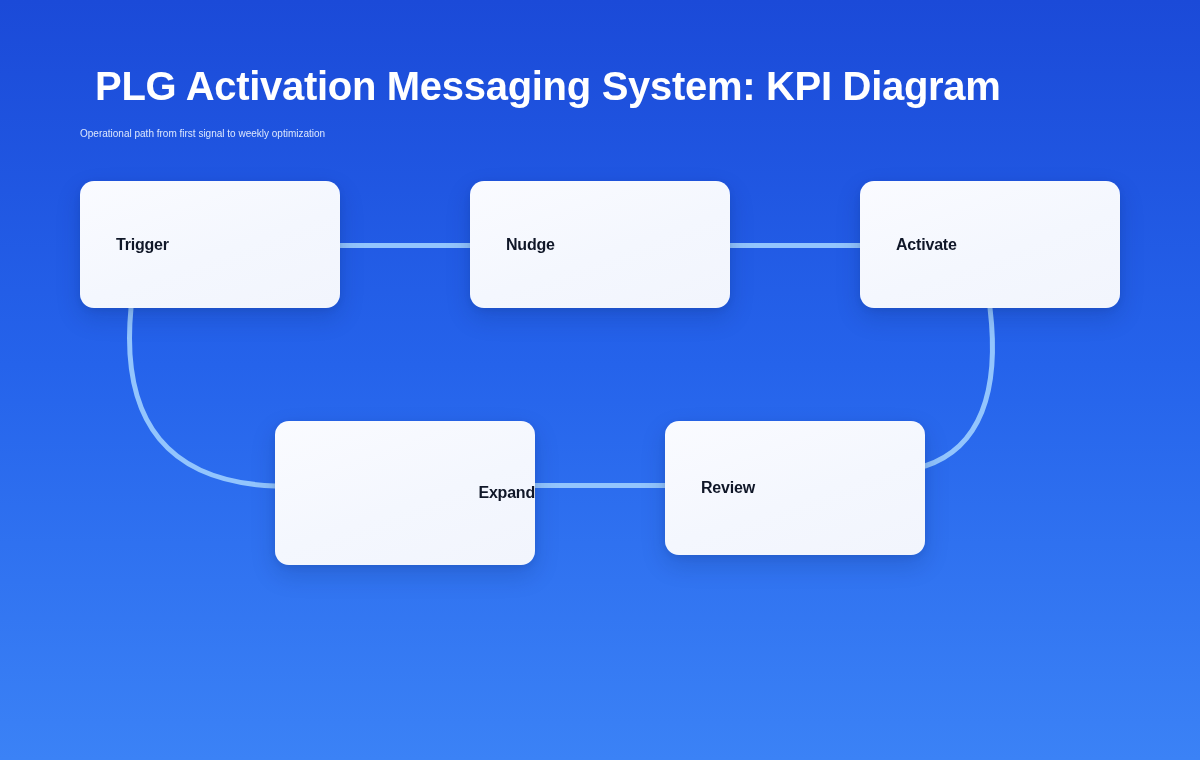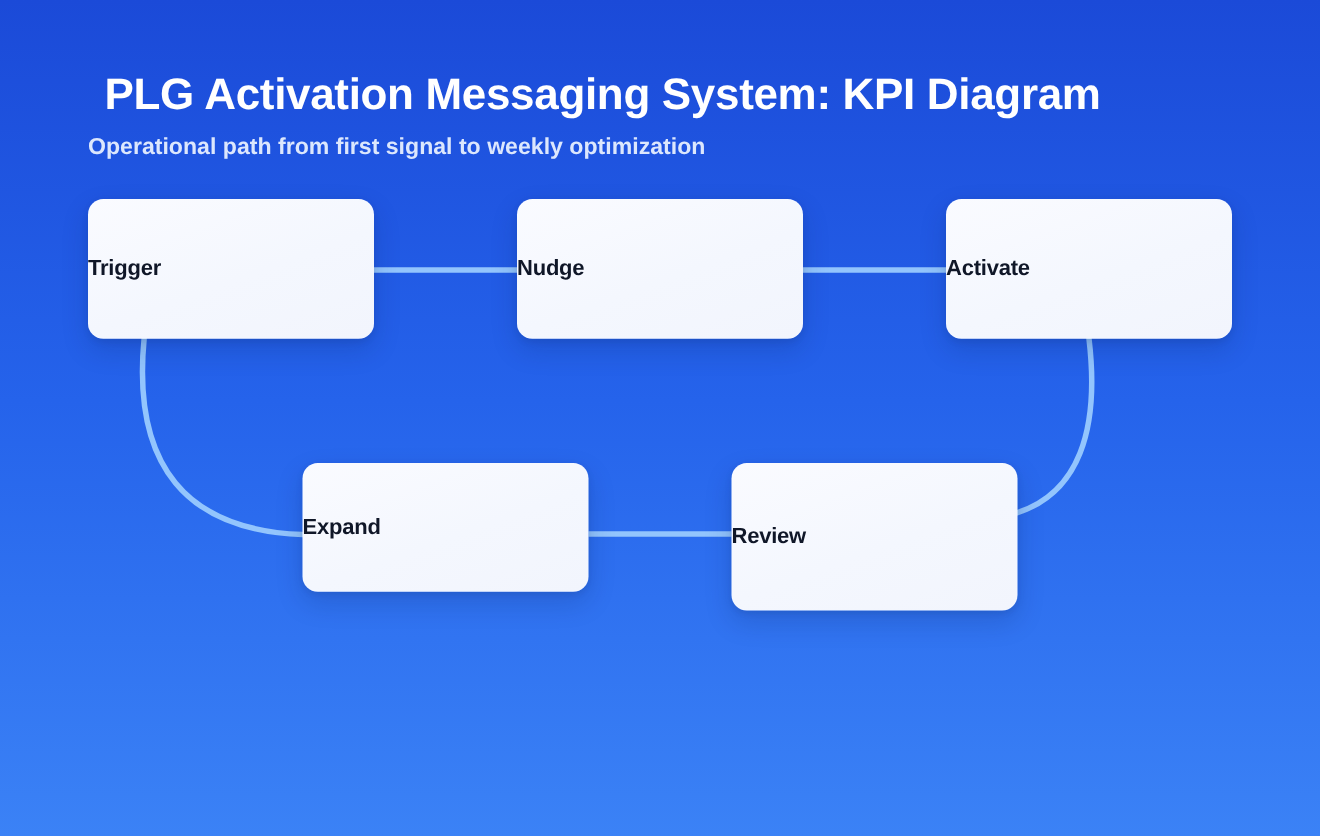--- a/index.html
+++ b/index.html
@@ -34,23 +34,23 @@
     margin: 15px;
     font-size: 40px;
     line-height: 46px;
     font-weight: bold;
     color: #ffffff;
     letter-spacing: -0.3px;
     white-space: nowrap;
   }
   #subtitle {
     margin: 8px 0 0 0;
-    font-size: 21px;
+    font-size: 10px;
     line-height: 20px;
-    font-weight: bold;
+    font-weight: normal;
     color: #dce7fd;
     white-space: nowrap;
   }
 
   
   #edges {
     position: absolute;
     left: 0;
     top: 0;
     width: 1200px;
@@ -63,31 +63,32 @@
     position: absolute;
     box-sizing: border-box;
     background: linear-gradient(160deg, #fafbff 0%, #f4f7fe 55%, #f2f5fd 100%);
     border-radius: 14px;
     box-shadow: 0 10px 24px rgba(12, 35, 90, 0.18),
                 0 2px 6px rgba(12, 35, 90, 0.10);
     display: flex;
     align-items: center;
   }
   .node-label {
-    font-size: 20px;
+    font-size: 16px;
     font-weight: bold;
     color: #101728;
+    padding-left: 36px;
     letter-spacing: -0.2px;
     white-space: nowrap;
   }
 
   #node-trigger  { left: 80px;  top: 181px; width: 260px; height: 127px; }
   #node-nudge    { left: 470px; top: 181px; width: 260px; height: 127px; }
   #node-activate { left: 860px; top: 181px; width: 260px; height: 127px; }
-  #node-expand   { left: 275px; top: 421px; width: 260px; height: 117px; }
+  #node-expand   { left: 275px; top: 421px; width: 260px; height: 144px; justify-content: flex-end; }
   #node-review   { left: 665px; top: 421px; width: 260px; height: 134px; }
 
   
   #footer {
     position: absolute;
     left: 80px;
     top: 646px;
     width: 1040px;
   }
   #footer-primary {

